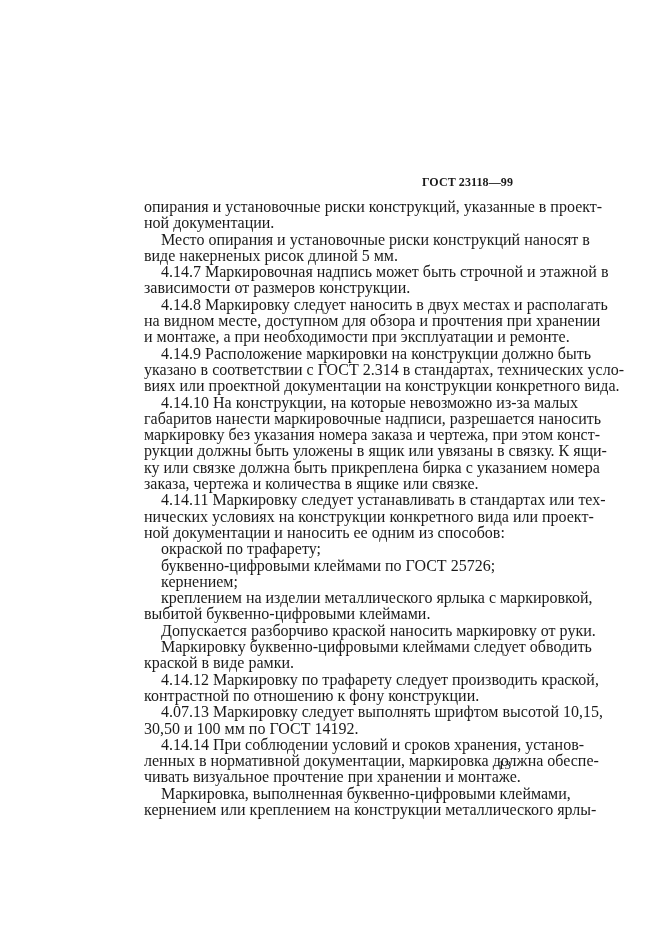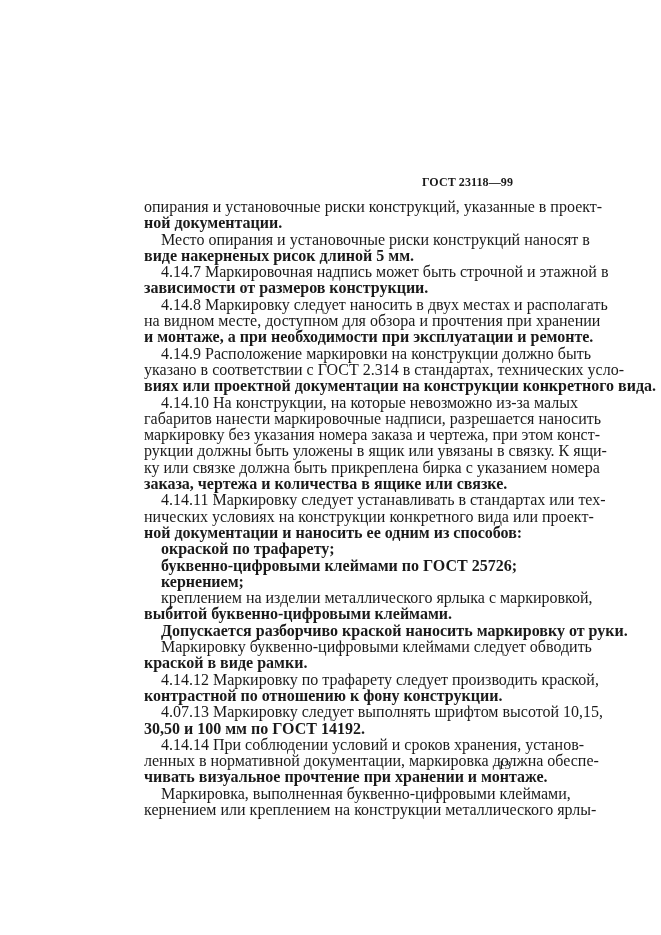--- a/index.html
+++ b/index.html
@@ -39,21 +39,20 @@
   }
   .line {
     display: block;
     white-space: nowrap;
     text-align: justify;
     text-align-last: justify;
     height: 16.3px;
   }
   .line.last {
     text-align-last: left;
-    font-weight: bold;
   }
   .line.indent {
     padding-left: 17px;
   }
   .page-number {
     position: absolute;
     top: 757px;
     right: 150px;
     font-size: 13px;
   }

